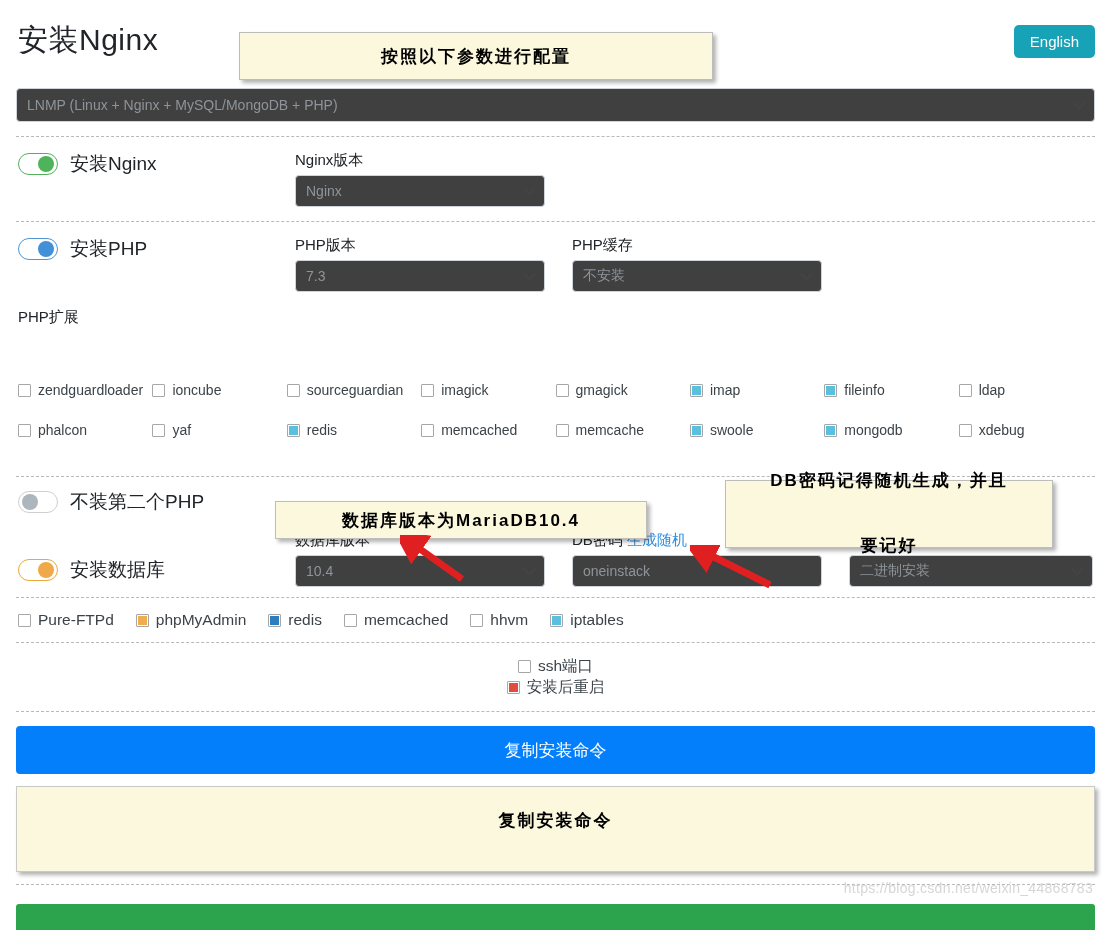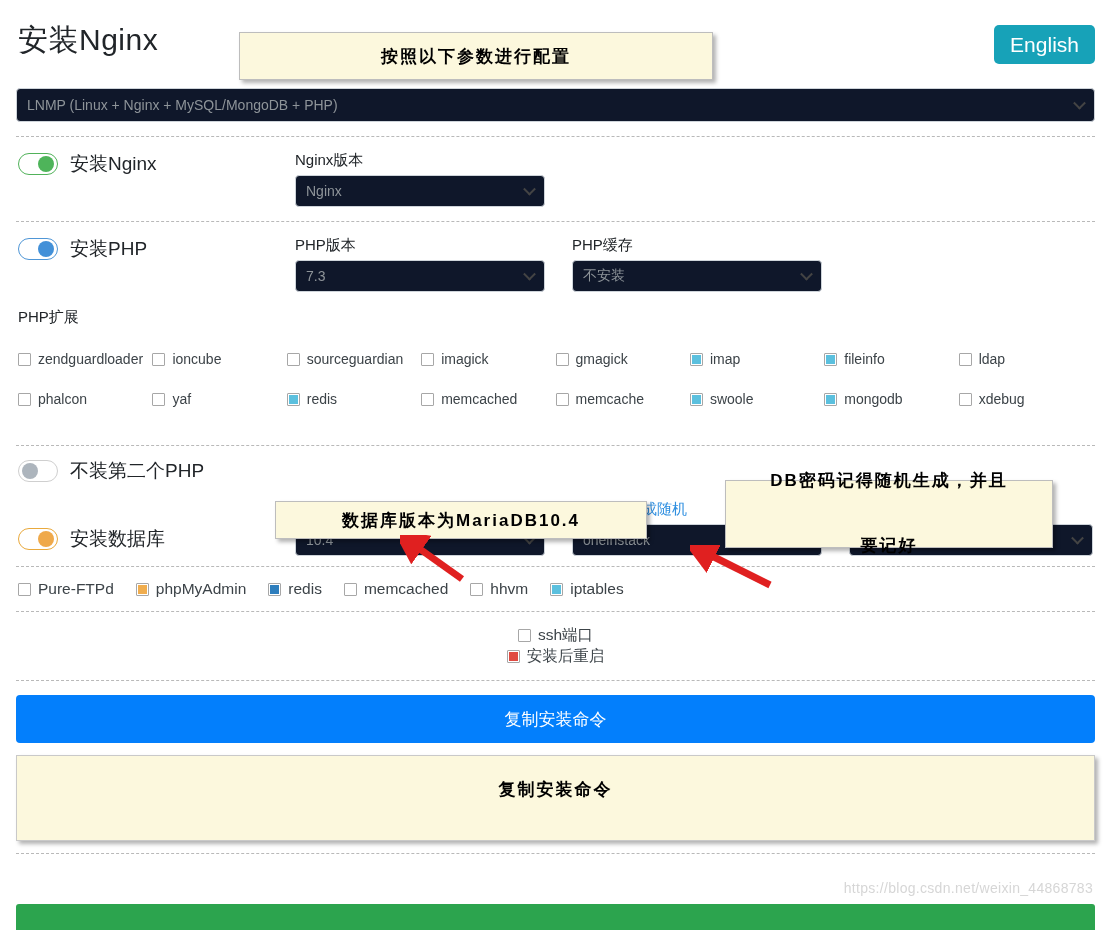--- a/index.html
+++ b/index.html
@@ -18,21 +18,21 @@
 
   
   .header { position:relative; height:88px; }
   .title {
     position:absolute; left:2px; top:20px;
     font-size: 30px; font-weight:400; color:#212529; letter-spacing:.5px;
   }
   .lang-btn {
     position:absolute; right:0px; top:25px;
     background:#17a2b8; color:#fff; border:none; border-radius:5px;
-    padding:9px 16px; font-size:21px; line-height:1;
+    padding:9px 16px; font-size:15px; line-height:1;
     font-family: inherit; cursor:pointer;
   }
 
   
   .callout {
     position:absolute;
     background:#fcf8dd;
     border:1px solid #bdbdbd;
     box-shadow: 3px 3px 4px rgba(0,0,0,.30);
     color:#000;
@@ -47,21 +47,21 @@
   #callout-pwd   { left:725px; top:480px; width:328px; height:68px; font-size:17px; line-height:1.45;
                    flex-direction:column;gap:40px; }
 
   .arrow { position:absolute; z-index:41; pointer-events:none; }
 
   
   .form-label { font-size:15px; color:#212529; margin-bottom:5px; display:block; }
   .sel, .txt {
     width:100%; height:32px;
     border:1px solid #ced4da; border-radius:4px;
-    background:#0f172a; color:#8e9499;
+    background:#404040; color:#8e9499;
     font-size:14px; font-family:inherit;
     padding:0 10px;
     display:flex; align-items:center;
     position:relative;
   }
   .sel .caret {
     position:absolute; right:10px; top:50%; width:9px; height:9px;
     border-right:2px solid #444; border-bottom:2px solid #444;
     transform: translateY(-70%) rotate(45deg);
   }
@@ -104,21 +104,21 @@
   .cb-item { display:flex; align-items:center; gap:7px; font-size:14px; color:#3c4348; }
 
   
   .flexrow { display:flex; align-items:flex-start; }
   .col-left { width:277px; flex:0 0 auto; }
   .col-mid  { width:250px; flex:0 0 auto; margin-right:27px; }
   .col-mid2 { width:250px; flex:0 0 auto; }
 
   
   .ext-grid { display:flex; margin-top:24px; }
-  .ext-grid .ext-col { flex:1 1 0; }
+  .ext-grid .ext-col { flex:1 1 0;margin-top:31px; }
   .ext-grid .ext-col .cb-item { margin-bottom:24px; }
 
   
   .apps-row { display:flex; align-items:center; gap:22px; padding:13px 2px; }
   .apps-row .cb-item { font-size:15.5px; }
   .ssh-row { display:flex; align-items:center; padding:13px 2px;flex-direction:column; }
   .ssh-row .cb-item { font-size:15.5px; }
   .ssh-row .spacer { width:190px; }
 
   

